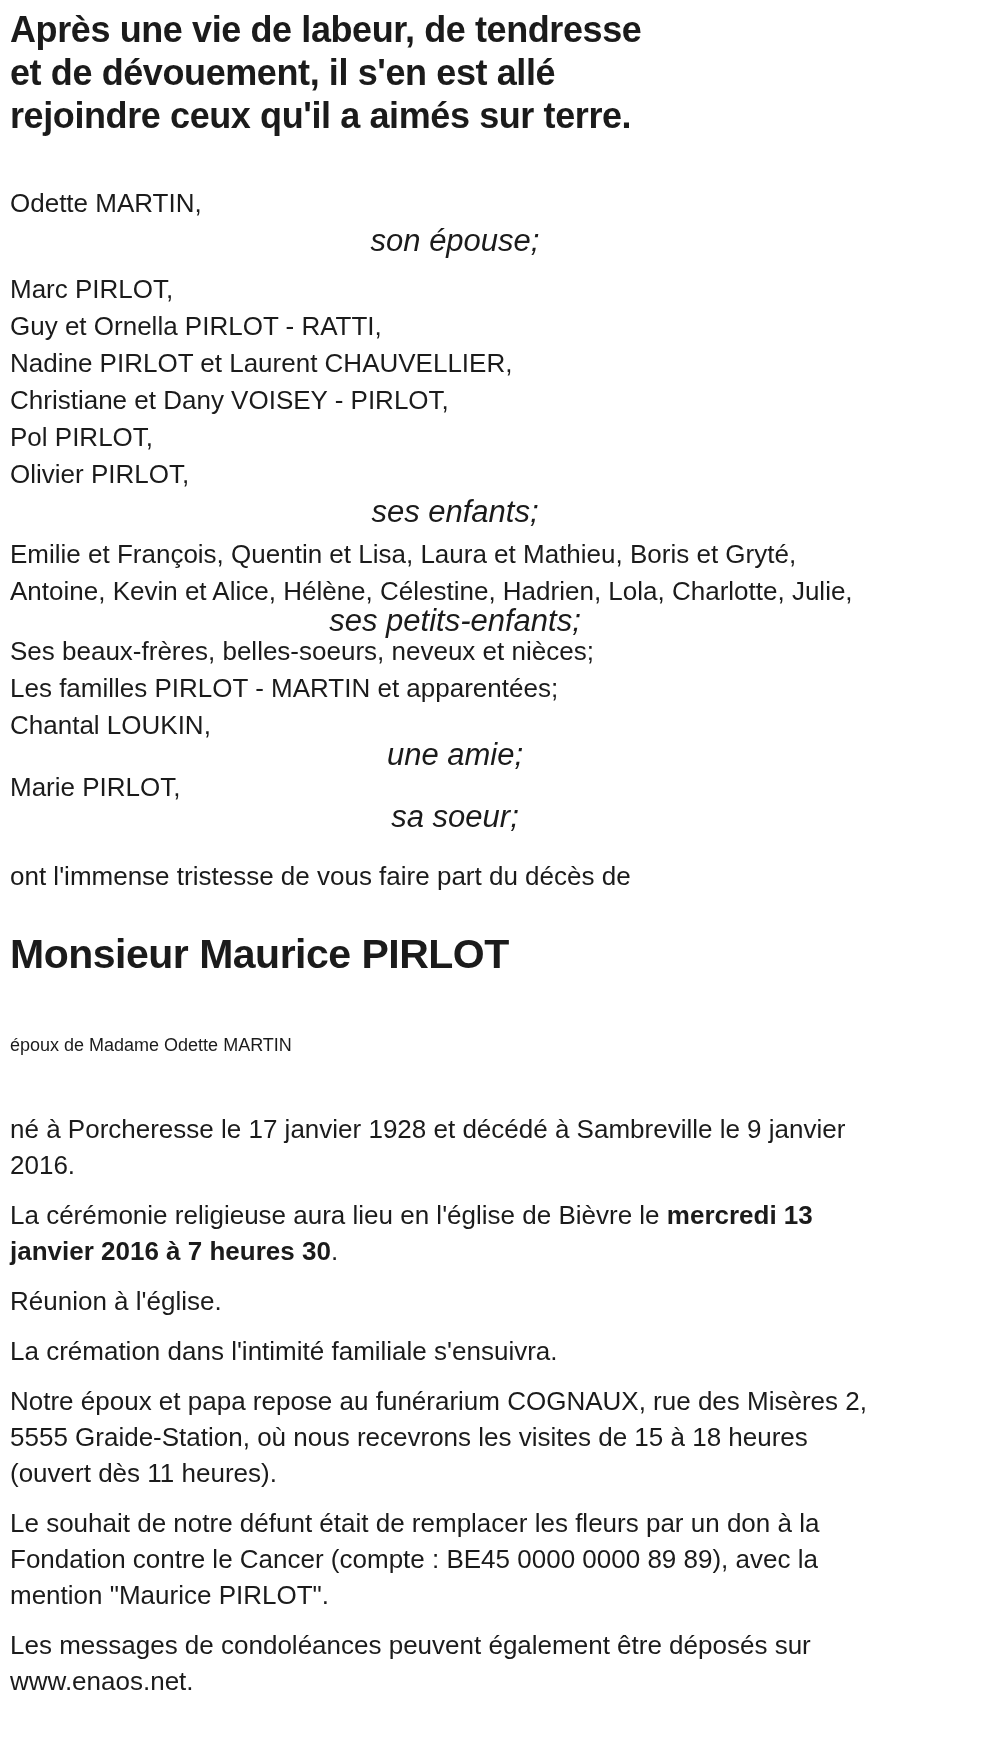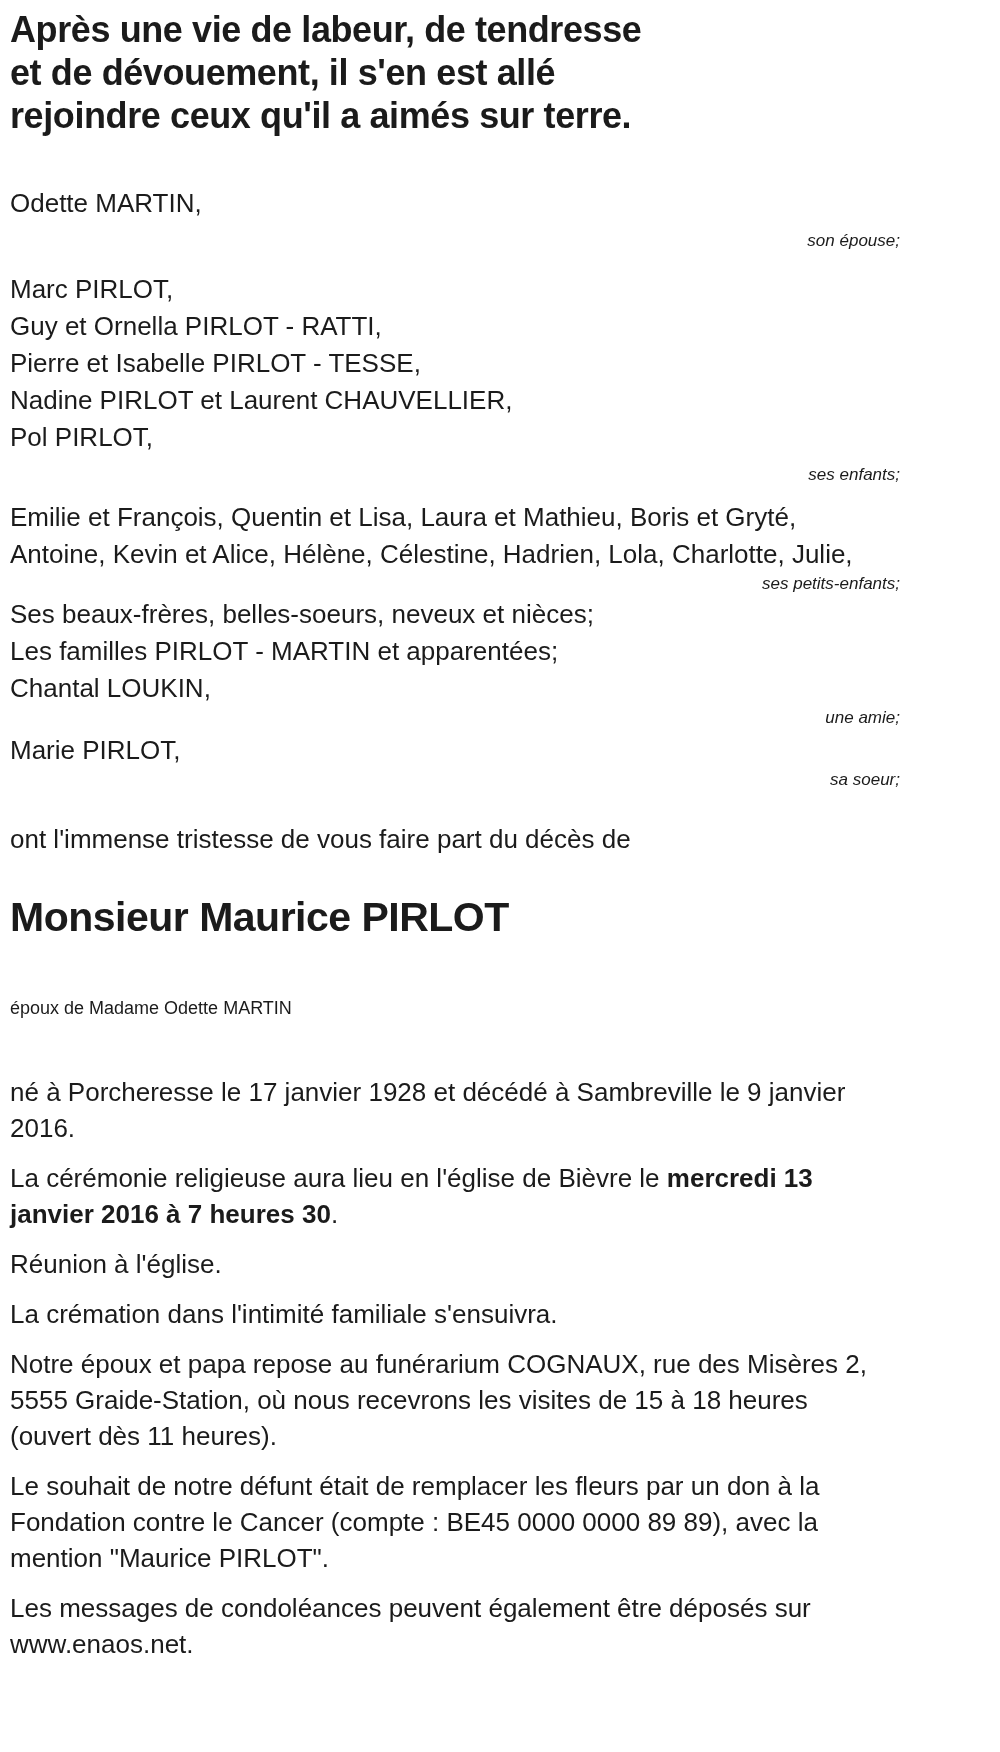--- a/index.html
+++ b/index.html
@@ -20,23 +20,23 @@
     line-height: 43px;
     letter-spacing: -0.4px;
     white-space: nowrap;
   }
   .name-line {
     font-size: 26px;
     line-height: 37px;
     white-space: nowrap;
   }
   .rel {
-    font-size: 17px;
+    font-size: 31px;
     font-style: italic;
-    text-align: right;
+    text-align: center;
     white-space: nowrap;
   }
   .rel-normal { line-height: 37px; }
   .rel-tight  { line-height: 21px; }
 
   .grp-spouse        { margin-top: 48px; }
   .grp-children      { margin-top: 12px; }
   .grp-grandchildren { margin-top: 6px; }
   .grp-sister        { margin-top: 4px; }
   .grp-inlaws        { margin-top: 2px; }
@@ -83,23 +83,24 @@
   <section>
 
     <div class="grp grp-spouse">
       <div class="name-line">Odette MARTIN,</div>
       <div class="rel rel-normal">son épouse;</div>
     </div>
 
     <div class="grp grp-children">
       <div class="name-line">Marc PIRLOT,</div>
       <div class="name-line">Guy et Ornella PIRLOT - RATTI,</div>
-      <div class="name-line">Pierre et Isabelle PIRLOT - TESSE,</div>
       <div class="name-line">Nadine PIRLOT et Laurent CHAUVELLIER,</div>
+      <div class="name-line">Christiane et Dany VOISEY - PIRLOT,</div>
       <div class="name-line">Pol PIRLOT,</div>
+      <div class="name-line">Olivier PIRLOT,</div>
       <div class="rel rel-normal">ses enfants;</div>
     </div>
 
     <div class="grp grp-grandchildren">
       <div class="name-line">Emilie et François, Quentin et Lisa, Laura et Mathieu, Boris et Gryté,</div>
       <div class="name-line">Antoine, Kevin et Alice, Hélène, Célestine, Hadrien, Lola, Charlotte, Julie,</div>
       <div class="rel rel-tight">ses petits-enfants;</div>
     </div>
 
     <div class="grp grp-inlaws">

